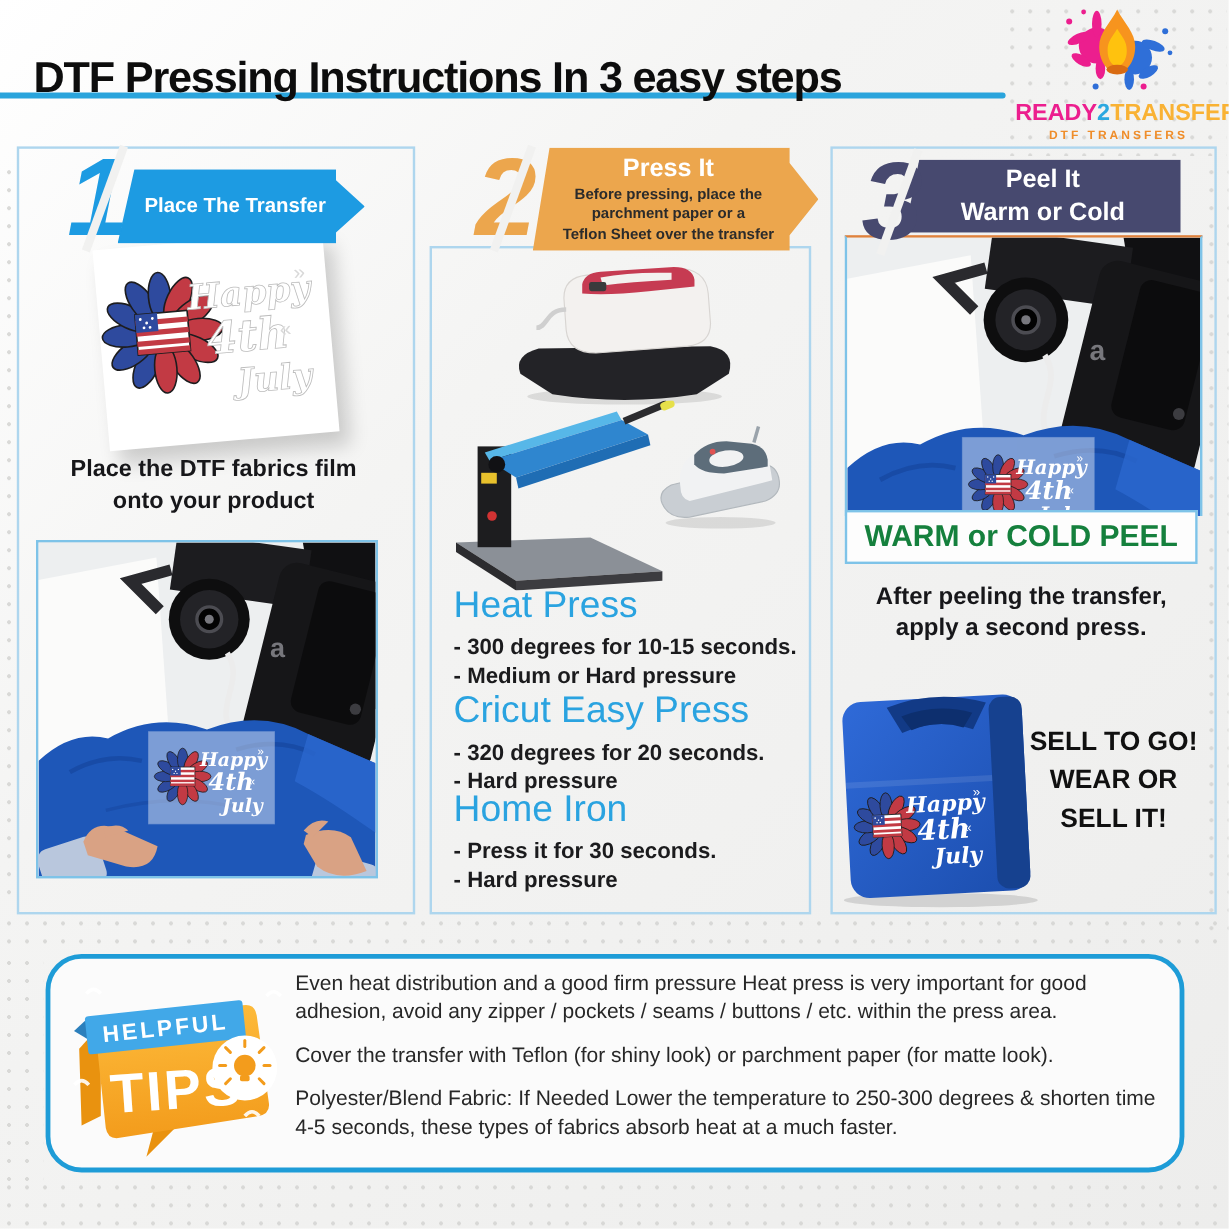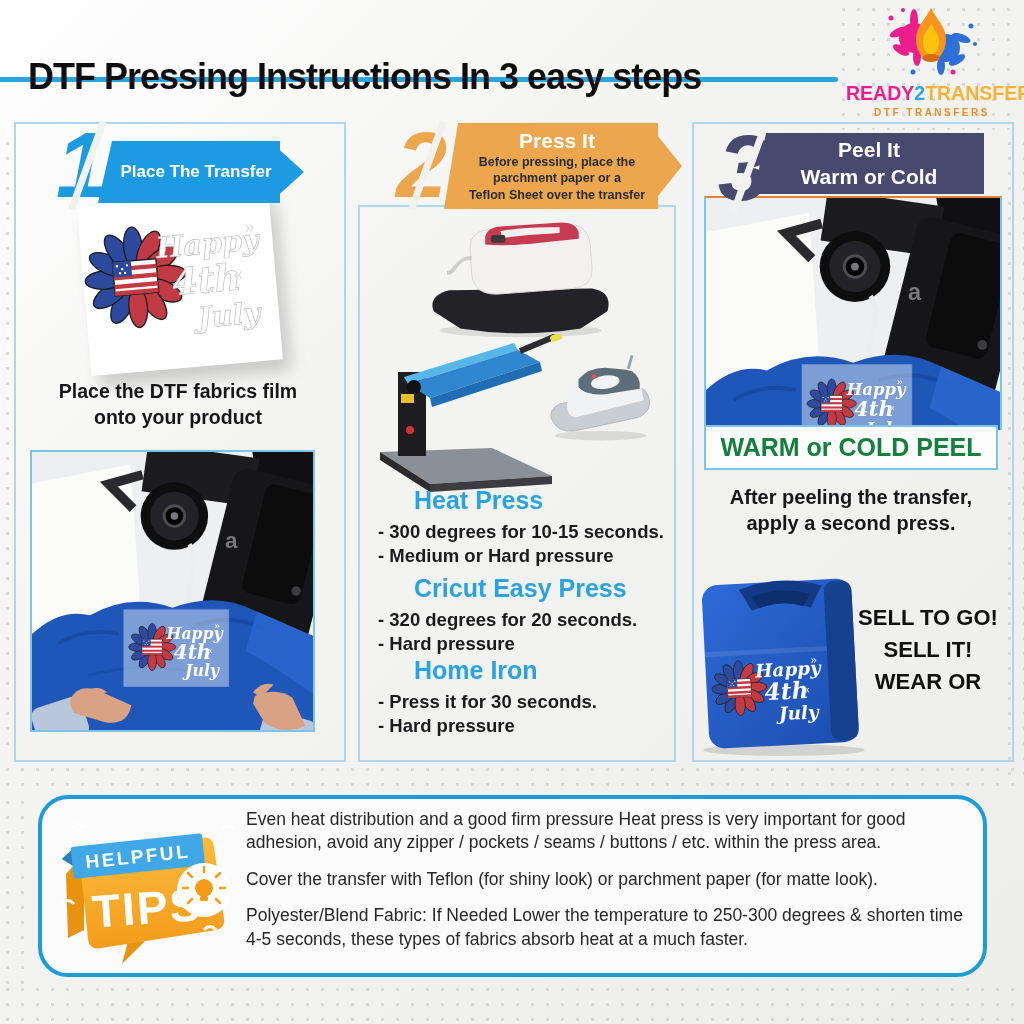--- a/index.html
+++ b/index.html
@@ -3,21 +3,21 @@
 <meta charset="utf-8">
 <style>
   html,body{margin:0;padding:0;}
   .poster{position:relative;width:1024px;height:1024px;overflow:hidden;
     background:linear-gradient(135deg,#ffffff 0%,#f4f4f3 35%,#ededec 100%);
     font-family:"Liberation Sans",sans-serif;color:#1b1b1d;}
   .dots{position:absolute;z-index:0;pointer-events:none;
     background-image:radial-gradient(circle,#d4d4d2 1.6px,transparent 1.8px);
     background-size:15px 15px;opacity:.85;}
   
-  .title{position:absolute;left:28px;top:32px;font-size:36px;font-weight:800;
+  .title{position:absolute;left:28px;top:20px;font-size:36px;font-weight:800;
     letter-spacing:-1px;color:#0d0d0d;z-index:3;}
   .underline{position:absolute;left:0;top:77px;width:838px;height:5px;
     background:#2AA4DC;border-radius:0 3px 3px 0;z-index:2;}
   .logo{position:absolute;left:846px;top:4px;width:172px;text-align:center;z-index:3;}
   .logo-name{font-size:19.5px;font-weight:800;letter-spacing:0;line-height:1;}
   .lg1{color:#EC1E8E}.lg2{color:#2BA8E0}.lg3{color:#F9B234}
   .logo-tag{font-size:10px;font-weight:bold;letter-spacing:2.5px;color:#EF8D2A;margin-top:3px;}
   
   .panel{position:absolute;border:2px solid #AED6EE;z-index:1;background:transparent;}
   .p1{left:14px;top:122px;width:328px;height:636px;}
@@ -47,21 +47,21 @@
     font-size:19.5px;font-weight:bold;color:#17171A;line-height:1.32;z-index:2;}
   .photo{position:absolute;border:2px solid #7EC3E8;z-index:2;overflow:hidden;background:#edeff0;}
   .photo1{left:30px;top:450px;width:281px;height:278px;}
   
   .img2{position:absolute;z-index:2;}
   .easypress{left:418px;top:214px;width:205px;height:126px;}
   .heatpress{left:370px;top:334px;width:196px;height:158px;}
   .iron{left:546px;top:350px;width:110px;height:92px;}
   .spec{position:absolute;left:378px;width:288px;z-index:2;}
   .s1{top:486px}.s2{top:574px}.s3{top:656px}
-  .spec-name{font-size:25px;font-weight:700;color:#2AA3E0;margin-bottom:5px;margin-left:36px;}
+  .spec-name{font-size:31px;font-weight:400;color:#2AA3E0;margin-bottom:5px;}
   .spec-line{font-size:18.5px;font-weight:bold;color:#1B1B1D;line-height:1.3;}
   
   .photo3{left:704px;top:196px;width:294px;height:232px;border-top:2px solid #E0823C;border-bottom:none;}
   .peelbox{position:absolute;left:704px;top:425px;width:294px;height:45px;background:#fdfdfd;
     border:2px solid #7EC3E8;display:flex;align-items:center;justify-content:center;
     font-size:25px;font-weight:800;color:#15803d;z-index:2;box-sizing:border-box;}
   .after3{position:absolute;left:692px;top:484px;width:318px;text-align:center;
     font-size:20px;font-weight:bold;color:#17171A;line-height:1.3;z-index:2;}
   .folded{position:absolute;left:694px;top:556px;width:180px;height:202px;z-index:2;}
   .ready3{position:absolute;left:850px;top:602px;width:156px;text-align:center;
@@ -366,22 +366,22 @@
         <text class="script" x="124" y="86" font-size="38" text-anchor="middle" fill="#fff">4th</text>
         <text class="script" x="142" y="120" font-size="30" text-anchor="middle" fill="#fff">July</text>
         <text x="166" y="30" font-size="18" fill="#fff">»</text>
         <text x="152" y="78" font-size="18" fill="#fff">«</text>
       </g>
     </g>
   </svg>
 
   <div class="ready3">
     <div>SELL TO GO!</div>
+    <div>WEAR OR</div>
     <div>SELL IT!</div>
-    <div>WEAR OR</div>
   </div>
 
   <div class="tipsbox"></div>
 
   <svg class="tipsbadge" viewBox="0 0 186 162">
     <defs>
       <linearGradient id="gorange" x1="0" y1="0" x2="0" y2="1">
         <stop offset="0" stop-color="#FDBA3A"></stop>
           <stop offset="1" stop-color="#F39C1C"></stop>
       </linearGradient>

